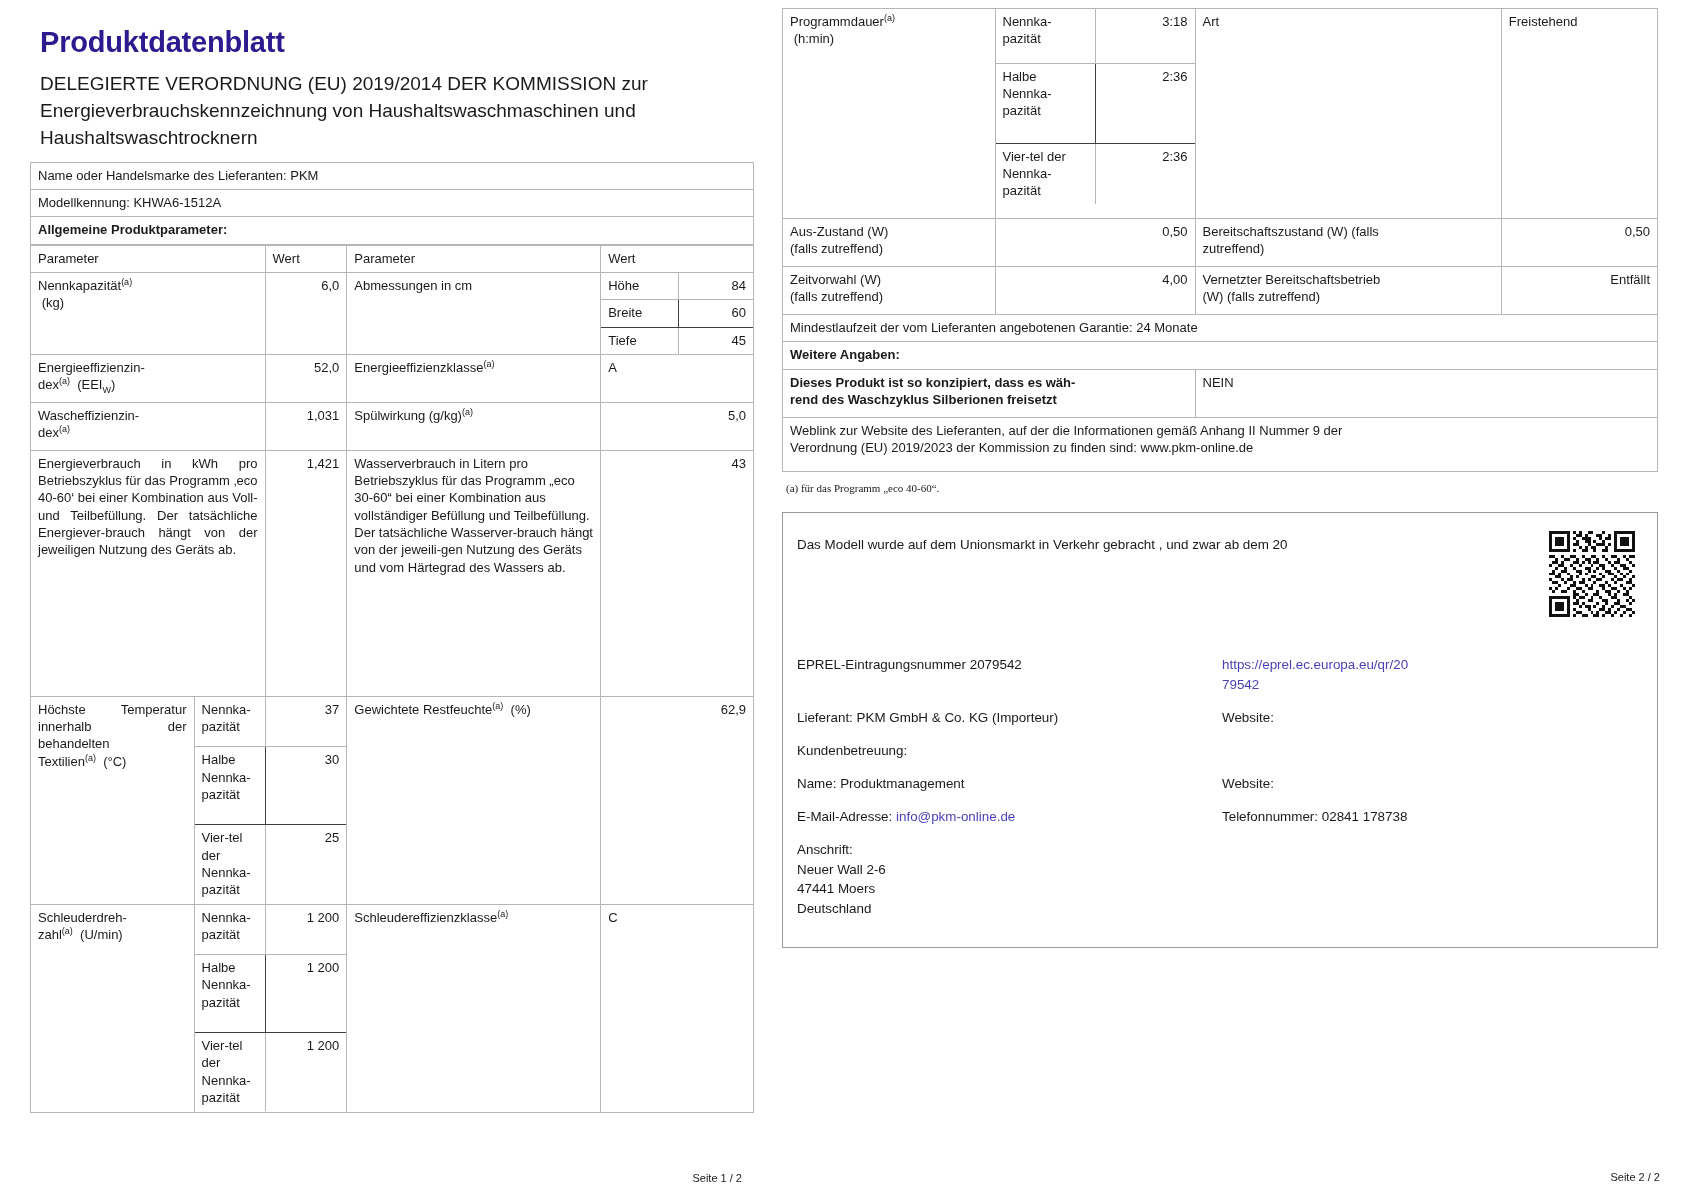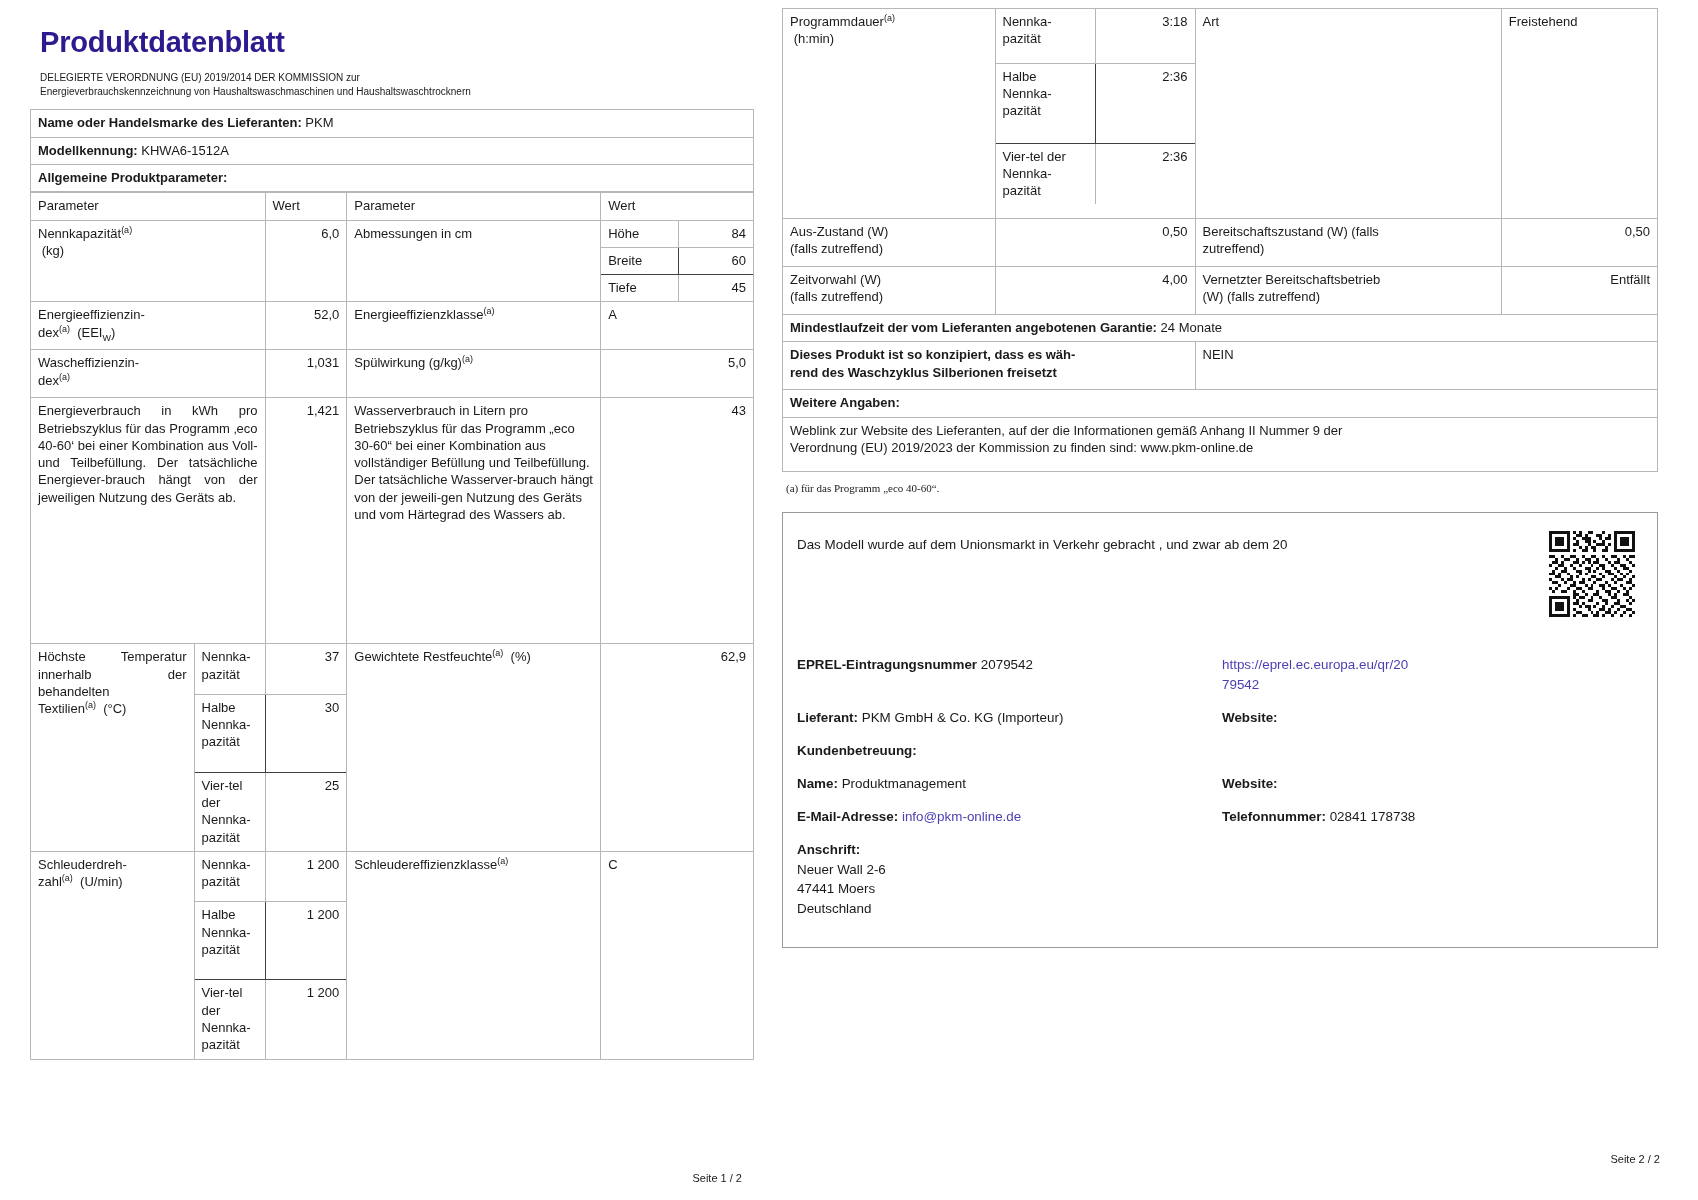--- a/index.html
+++ b/index.html
@@ -32,21 +32,21 @@
 
   
   h1.title {
     font-size: 29px;
     font-weight: bold;
     color: #2e1a8f;
     margin: 12px 0 12px 10px;
     letter-spacing: -0.2px;
   }
   .subtitle {
-    font-size: 10px;
+    font-size: 19px;
     line-height: 1.42;
     margin: 0 0 10px 10px;
     color: #1a1a1a;
   }
 
   
   table.t {
     border-collapse: collapse;
     width: 100%;
     font-size: 13px;
@@ -82,21 +82,21 @@
     font-family: Liberation Serif, serif;
   }
   .pagenum {
     position: absolute;
     right: 30px; bottom: 16px;
     font-size: 11px;
     color: #1a1a1a;
   }
   .pagenum-r {
     position: absolute;
-    right: 38px; bottom: 35px;
+    right: 38px; bottom: 17px;
     font-size: 11px;
     color: #1a1a1a;
   }
 
   
   .contactbox {
     border: 1px solid #9a9a9a;
     margin-top: 18px;
     padding: 22px 26px 20px 14px;
     position: relative;
@@ -106,21 +106,21 @@
   }
   .cb-intro { margin: 0 0 0 0; }
   .cb-grid {
     display: grid;
     grid-template-columns: 1fr 1fr;
     column-gap: 16px;
     row-gap: 0px;
     margin-top: 96px;
   }
   .cb-grid .cell { padding: 4px 0 9px 0; }
-  .bold { font-weight: bold; }
+  .bold { font-weight: normal; }
   a.lnk, .lnk {
     color: #4a3fb3;
     word-break: break-all;
   }
   .qr {
     position: absolute;
     right: 22px; top: 18px;
     width: 86px; height: 86px;
   }
   .addr-lines { line-height: 1.45; }
@@ -365,29 +365,29 @@
       </tr>
 
       <tr>
         <td colspan="5">
           <span class="bold">Mindestlaufzeit der vom Lieferanten angebotenen Garantie:</span>
           <span>24 Monate</span>
         </td>
       </tr>
 
       <tr>
+        <td colspan="5" class="b">Weitere Angaben:</td>
+      </tr>
+
+      <tr>
         <td colspan="3" class="b" style="height:48px">
           <span>Dieses Produkt ist so konzipiert, dass es wäh-</span><br>
           <span>rend des Waschzyklus Silberionen freisetzt</span>
         </td>
         <td colspan="2">NEIN</td>
-      </tr>
-
-      <tr>
-        <td colspan="5" class="b">Weitere Angaben:</td>
       </tr>
       <tr>
         <td colspan="5" style="height:54px">
           <span>Weblink zur Website des Lieferanten, auf der die Informationen gemäß Anhang II Nummer 9 der</span><br>
           <span>Verordnung (EU) 2019/2023 der Kommission zu finden sind:</span>
           <span>www.pkm-online.de</span>
         </td>
       </tr>
     </tbody>
       </table>

